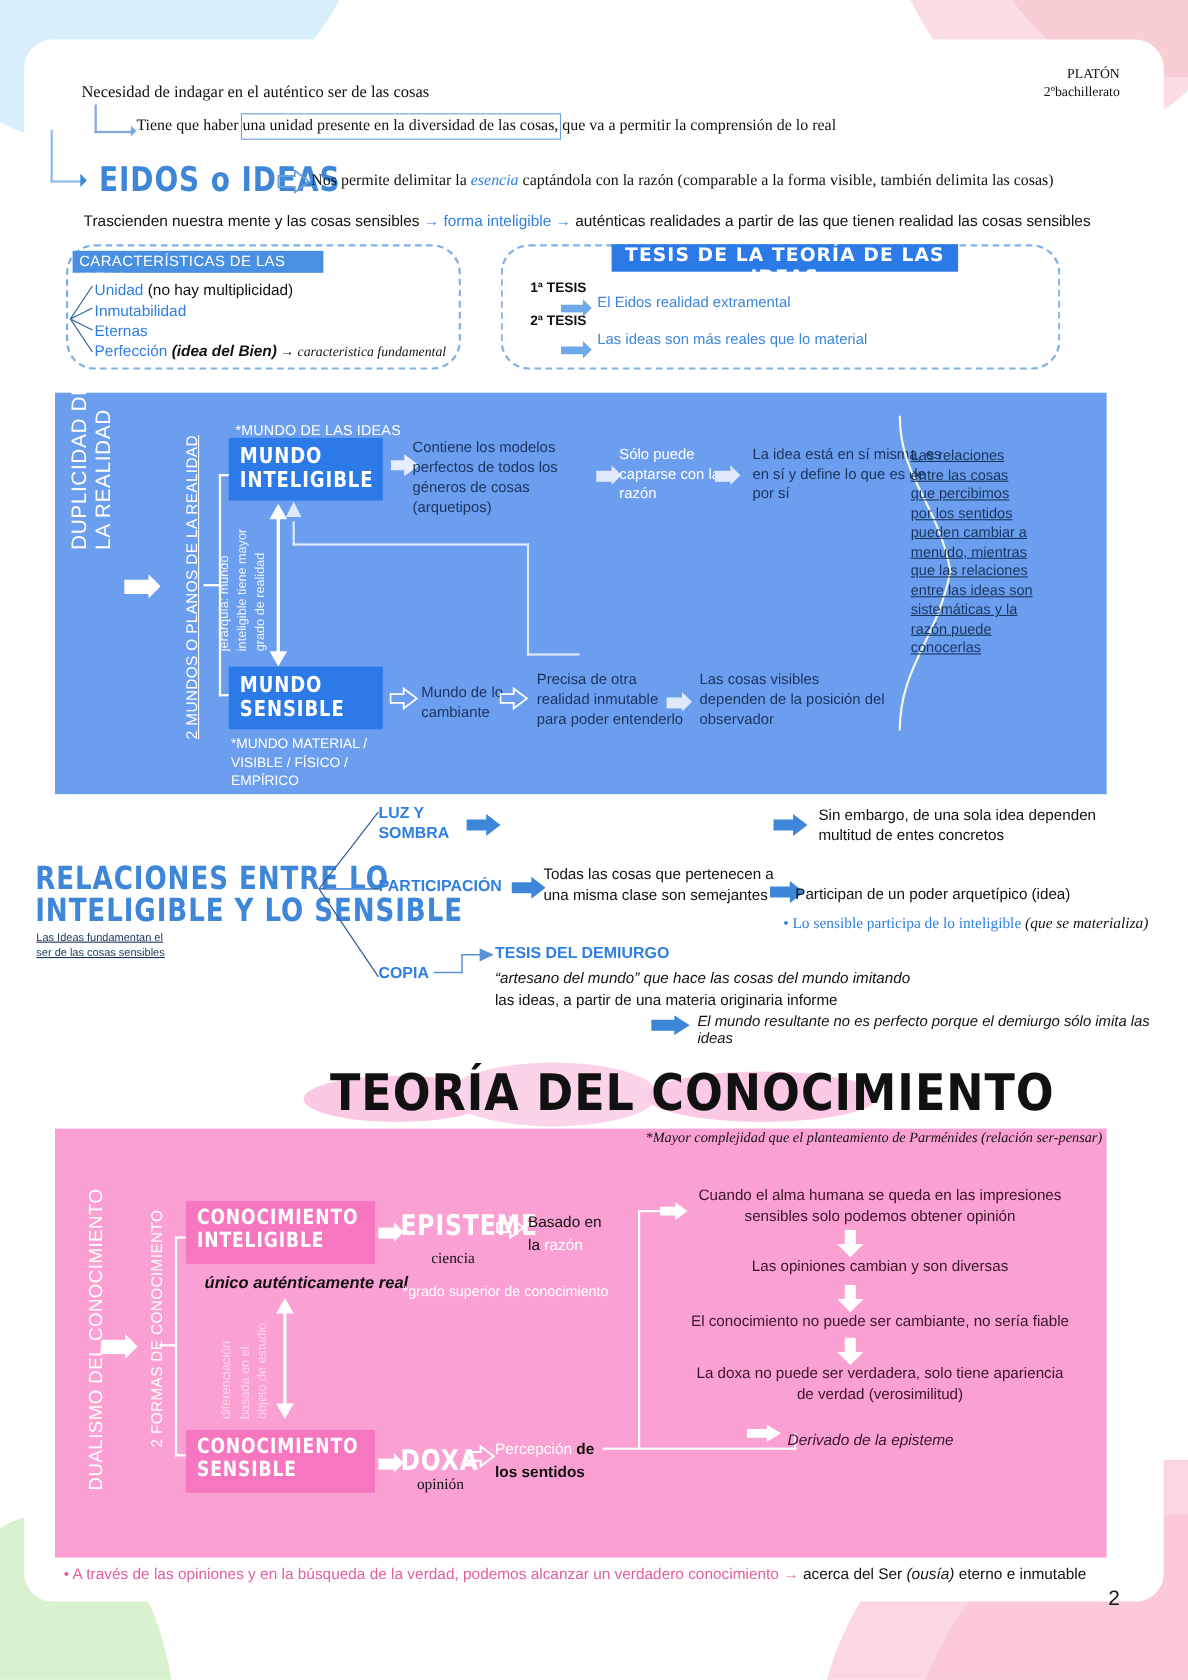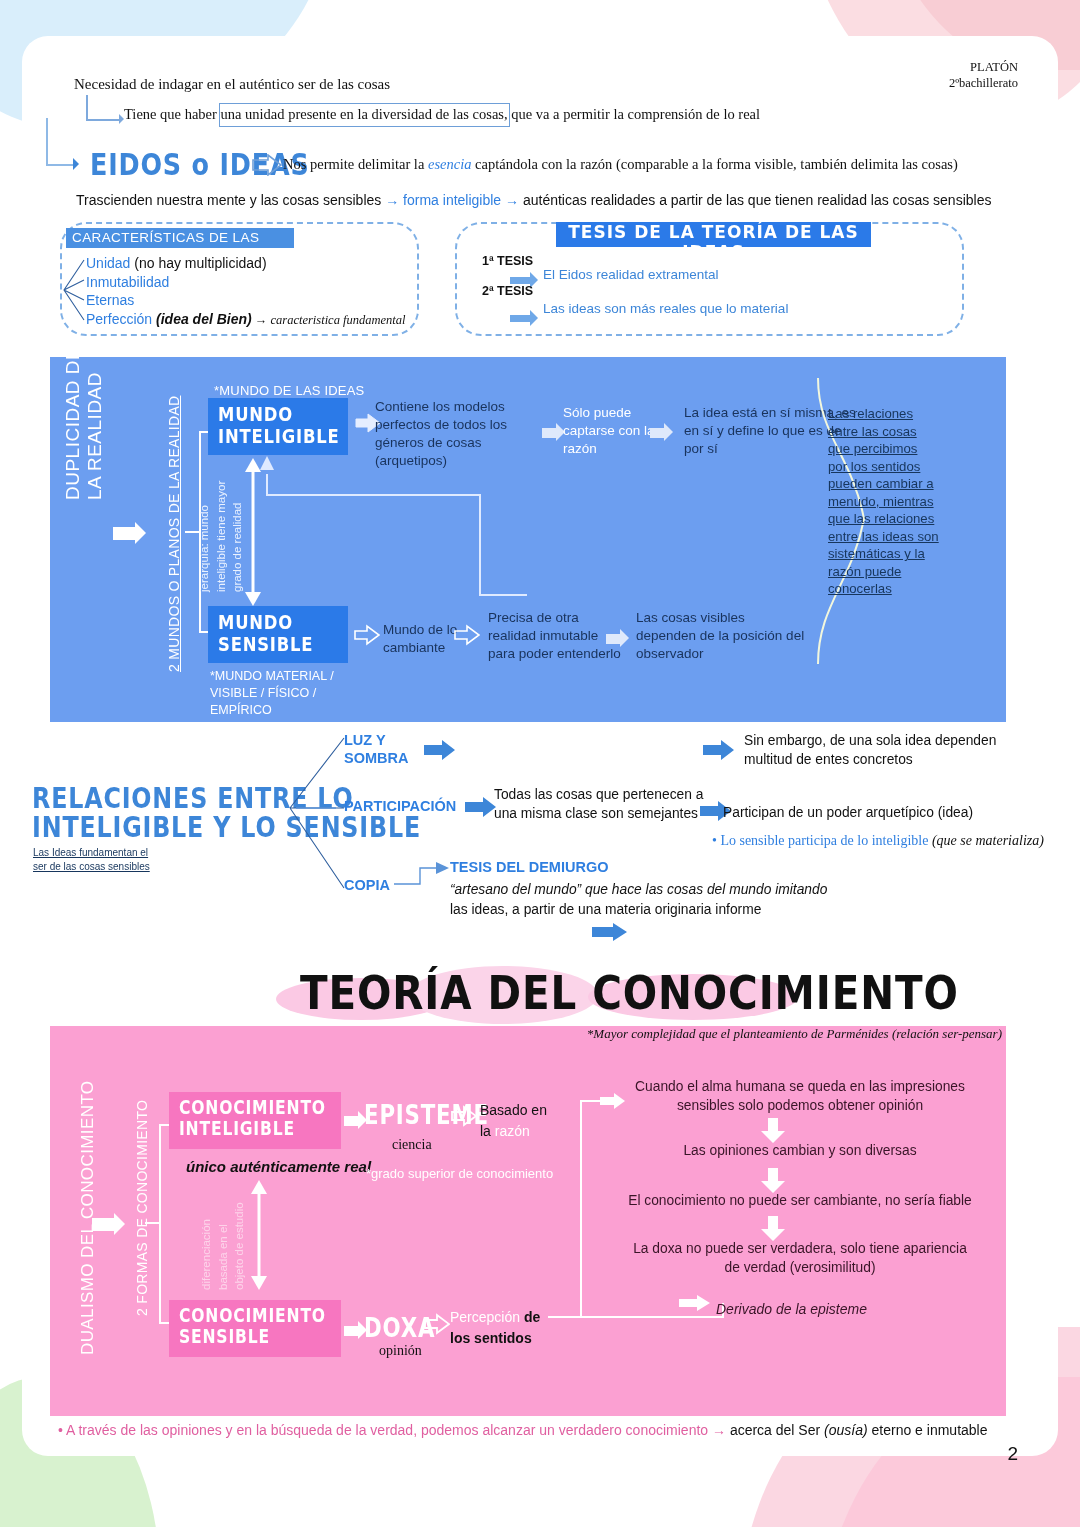--- a/index.html
+++ b/index.html
@@ -409,20 +409,21 @@
   <div class="abs" id="demiurgo-t"><span>TESIS DEL </span><span class="b">DEMIURGO</span></div>
   <div class="abs" id="demiurgo-b">
     <div class="it">“artesano del mundo” que hace las cosas del mundo imitando</div>
     <div>las ideas, a partir de una materia originaria informe</div>
   </div>
   <div class="barrow" style="left:592px;top:923px;">
     <svg width="36" height="18" viewBox="0 0 36 18">
         <path d="M0,4 L21,4 L21,0 L35,9 L21,18 L21,14 L0,14 Z" fill="#3d86d8"></path>
       </svg>
   </div>
+  <div class="abs" id="demiurgo-c">El mundo resultante no es perfecto porque el demiurgo sólo imita las ideas</div>
 
   <div class="abs" id="pinkblobs">
     <div class="abs" style="left:18px;top:16px;width:170px;height:42px;background:#fbc9e4;border-radius:50%;"></div>
     <div class="abs" style="left:150px;top:4px;width:190px;height:58px;background:#fbd4e9;border-radius:50%;"></div>
     <div class="abs" style="left:330px;top:12px;width:210px;height:46px;background:#fbc9e4;border-radius:50%;"></div>
   </div>
   <div class="abs hand" id="teoria" style="transform:scaleX(.88);">TEORÍA DEL CONOCIMIENTO</div>
 
   <div class="abs" id="pinkpanel"></div>
   <div class="abs serif" id="parmenides">*Mayor complejidad que el planteamiento de Parménides (relación ser-pensar)</div>

